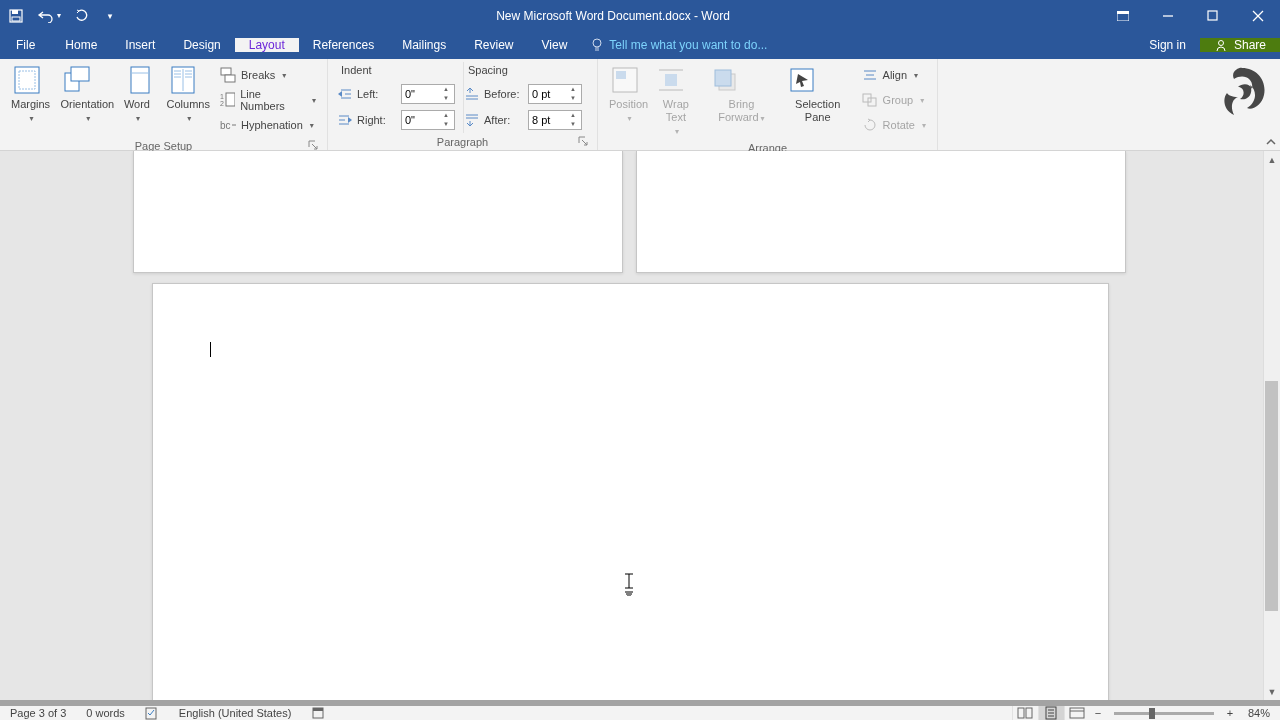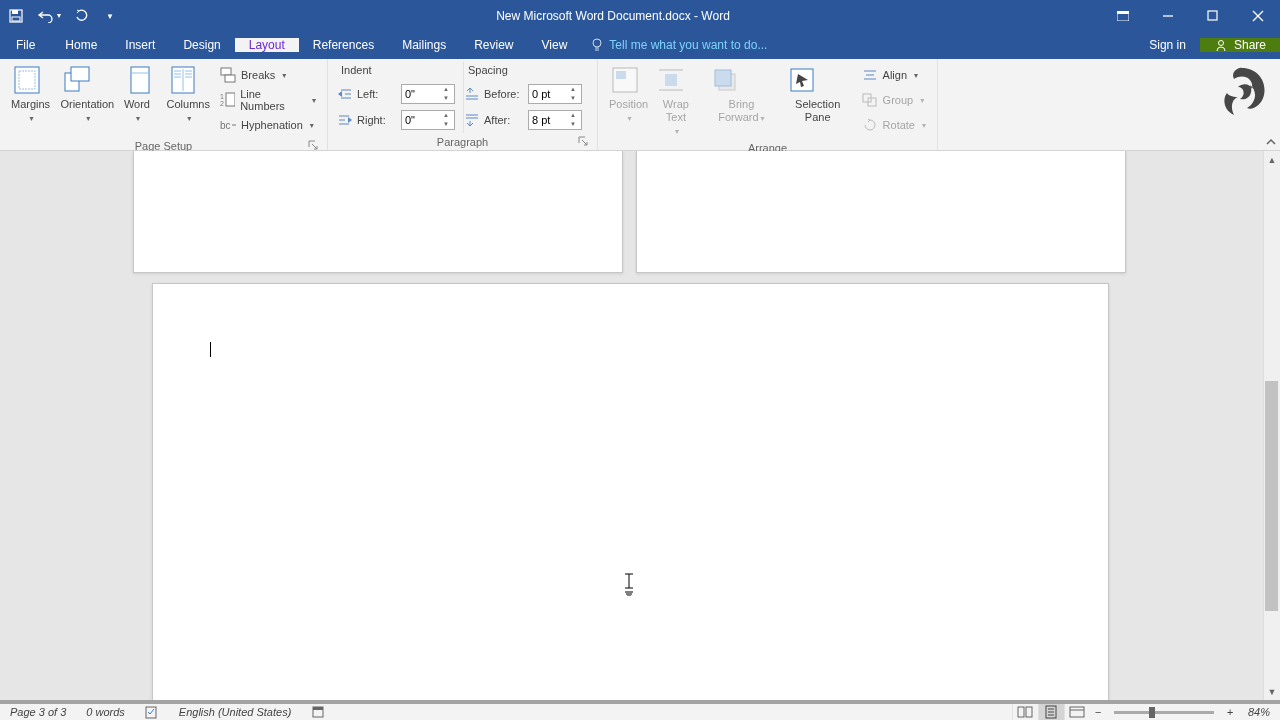--- a/index.html
+++ b/index.html
@@ -56,21 +56,21 @@
 .scroll-thumb { position: absolute; right: 2px; width: 13px; background: #c2c2c2; border-radius: 0; }
 
 .page-frag { position: absolute; background: #fff; border: 1px solid #c6c6c6; box-shadow: 0 1px 3px rgba(0,0,0,0.1); }
 .page-frag.top-left { left: 133px; top: 0; width: 490px; height: 122px; border-top: none; }
 .page-frag.top-right { left: 636px; top: 0; width: 490px; height: 122px; border-top: none; }
 .page-main { position: absolute; left: 152px; top: 132px; width: 957px; height: 600px; background: #fff; border: 1px solid #c6c6c6; box-shadow: 0 1px 3px rgba(0,0,0,0.1); }
 .cursor-caret { position: absolute; left: 57px; top: 58px; width: 1px; height: 15px; background: #000; }
 .ibeam-cursor { position: absolute; left: 470px; top: 288px; }
 
 
-.statusbar { position: absolute; bottom: 0; left: 0; right: 0; height: 20px; background: #f3f3f3; border-top: 4px solid #a3a3a3; display: flex; align-items: center; font-size: 11px; color: #444; font-style: italic; }
+.statusbar { position: absolute; bottom: 0; left: 0; right: 0; height: 20px; background: #f3f3f3; border-top: 6px solid #a3a3a3; display: flex; align-items: center; font-size: 11px; color: #444; }
 .statusbar .sb-item { padding: 0 10px; cursor: pointer; }
 .sb-right { margin-left: auto; display: flex; align-items: center; height: 100%; }
 .view-btn { width: 26px; height: 100%; display: flex; align-items: center; justify-content: center; cursor: pointer; border-left: 1px solid #e1e1e1; }
 .view-btn.active { background: #d4d4d4; }
 .zoom-slider { width: 100px; height: 3px; background: #aaa; position: relative; margin: 0 8px; }
 .zoom-thumb { position: absolute; top: -4px; width: 6px; height: 11px; background: #666; }
 .zoom-btn { width: 16px; text-align: center; cursor: pointer; }
 
 svg { display: block; }
 </style>

